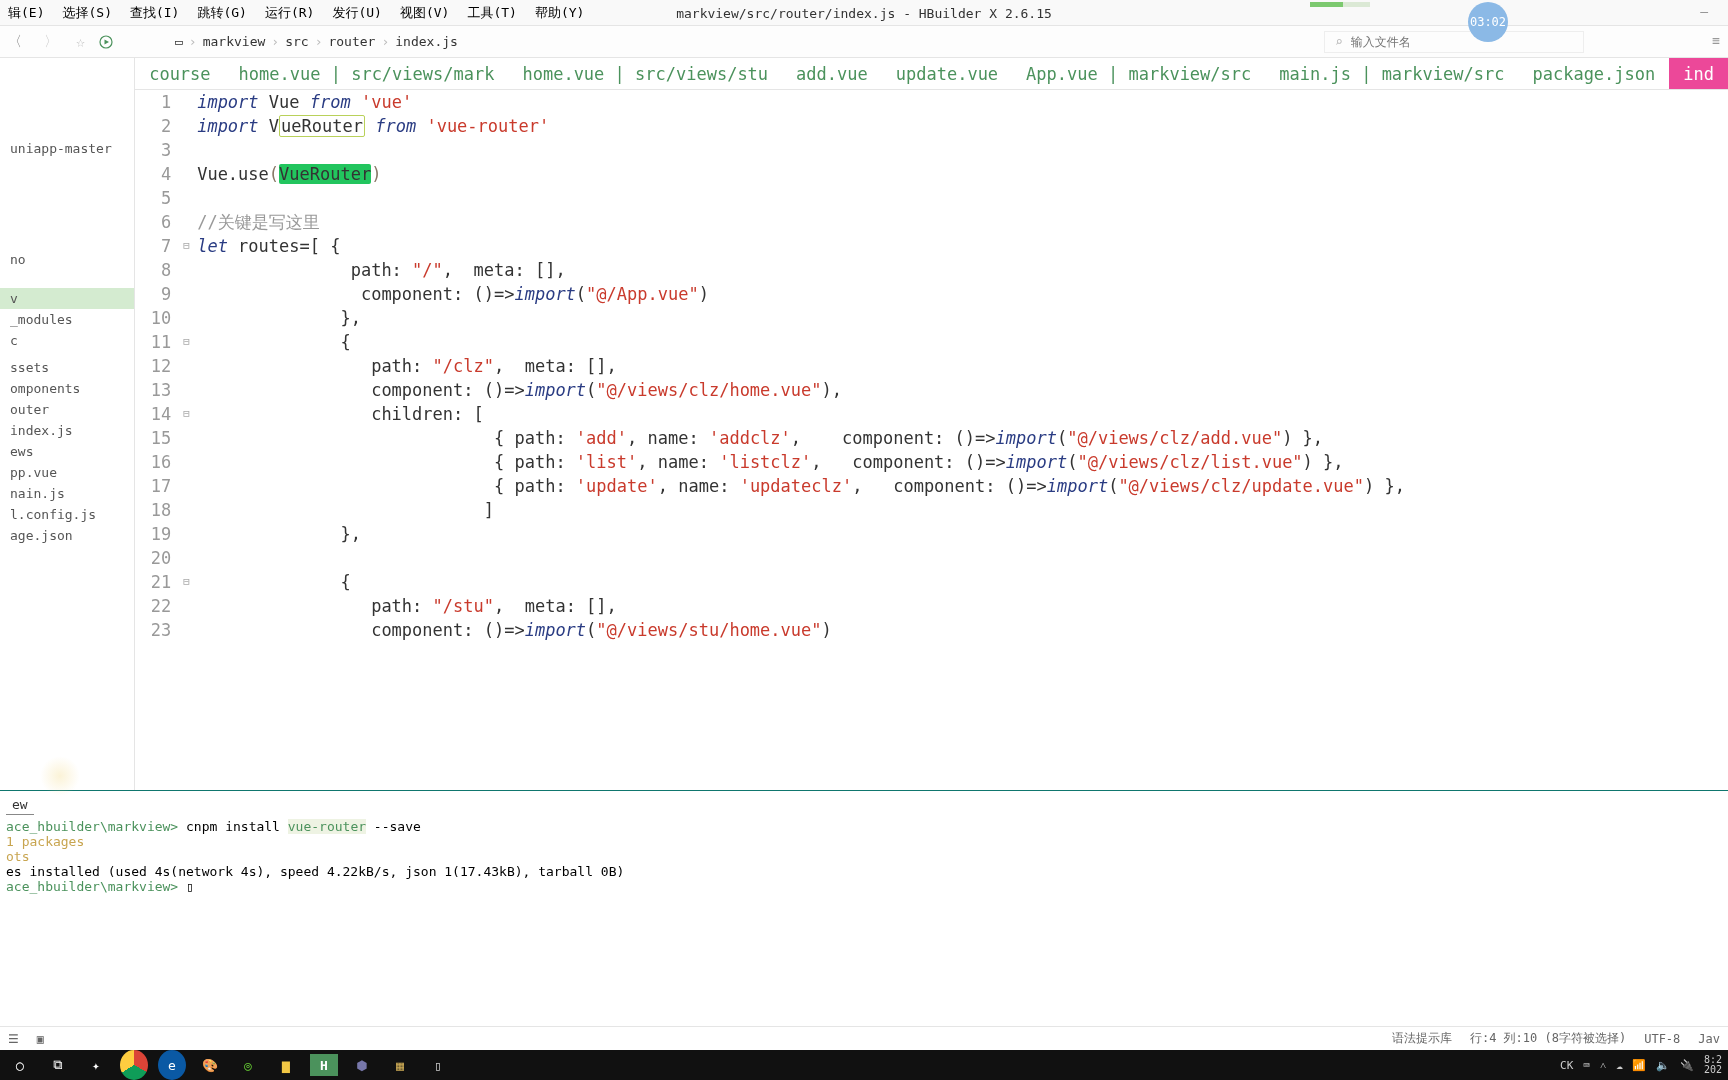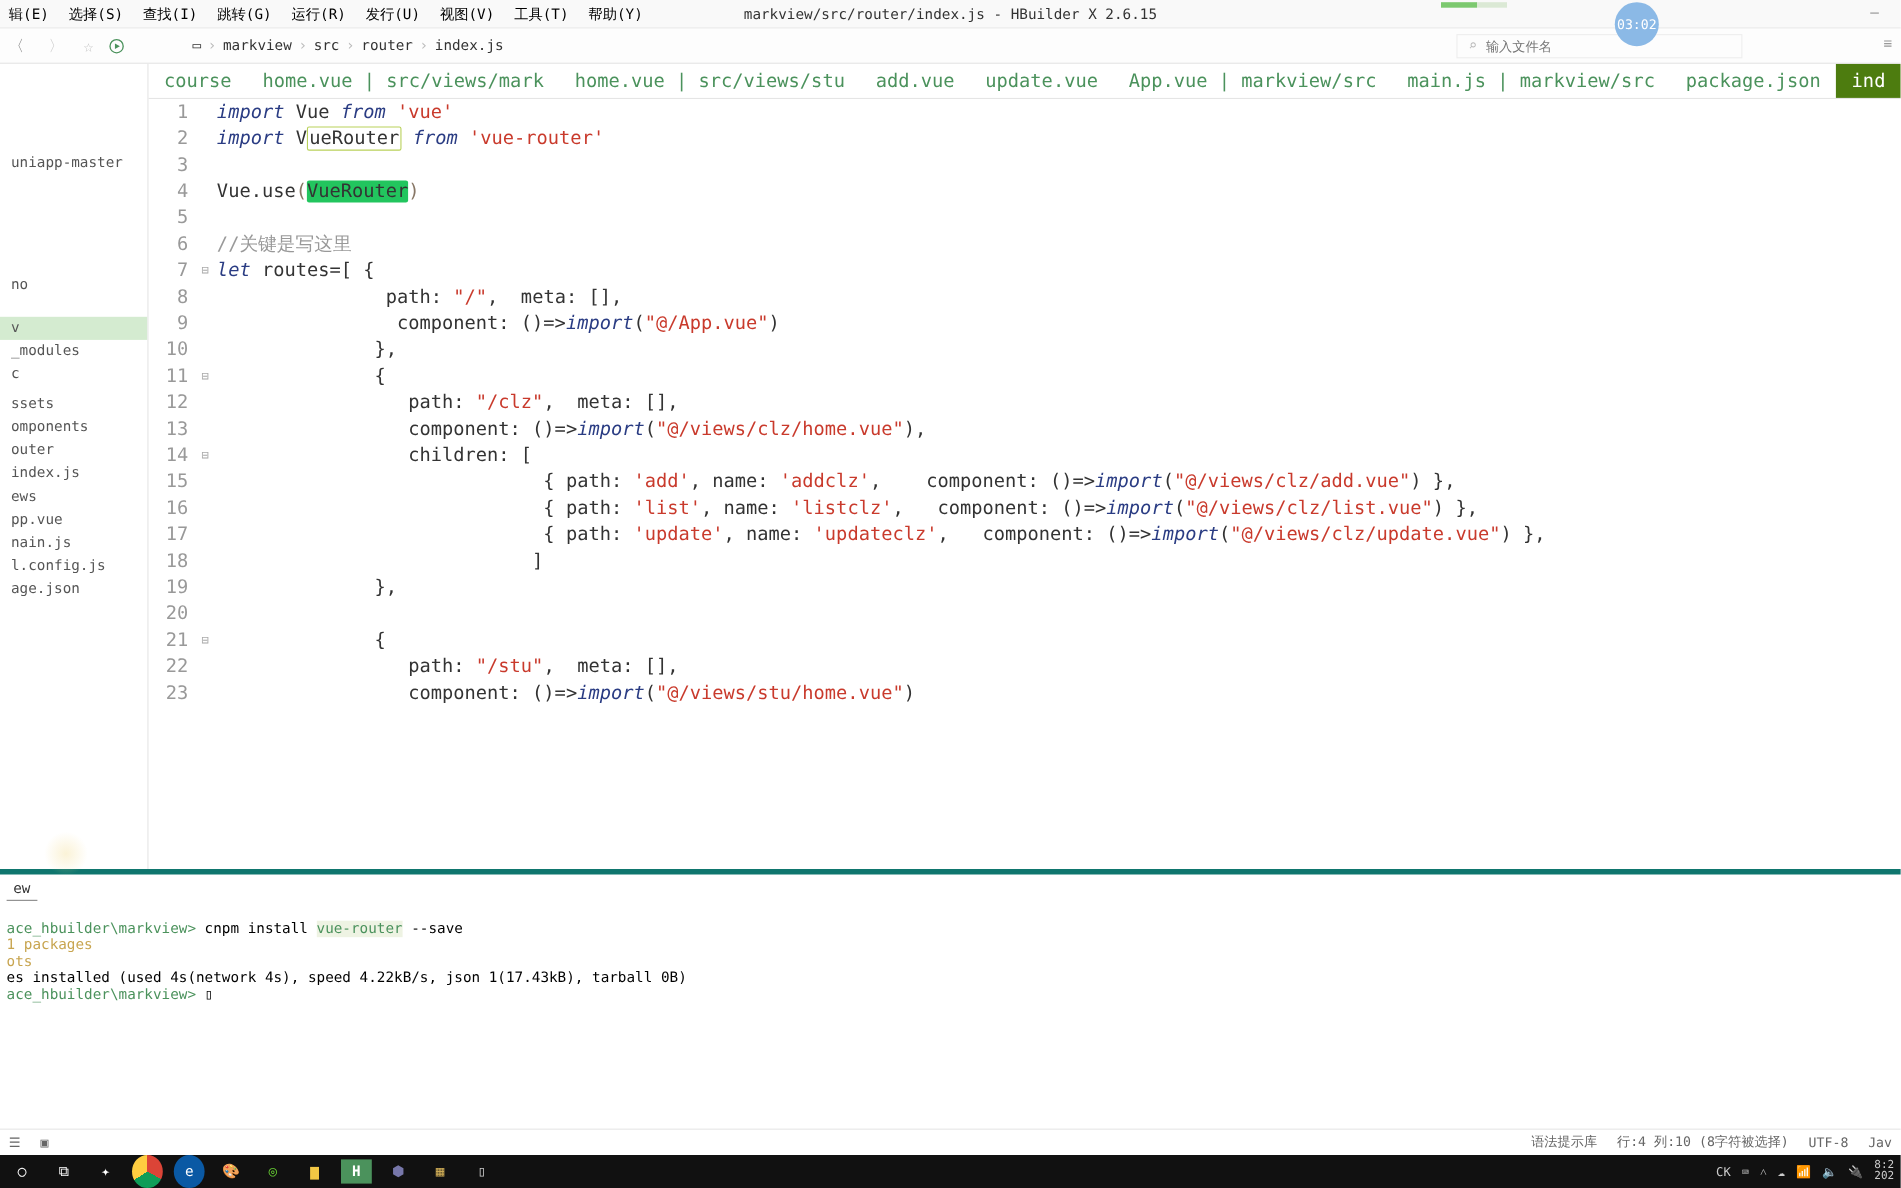--- a/index.html
+++ b/index.html
@@ -25,43 +25,43 @@
 .workspace { display:flex; height:calc(100% - 26px - 32px - 260px - 30px); }
 .sidebar { width:325px; border-right:1px solid #e5e5e5; overflow:hidden; color:#555; font-size:13px;}
 .sidebar .proj { padding:6px 10px; cursor:pointer;}
 .sidebar .row { padding:3px 10px; white-space:nowrap; cursor:pointer;}
 .sidebar .row.sel { background:#d4ebd0;}
 .sidebar .spacer { height: 80px;}
 
 
 .tabstrip { height:32px; border-bottom:1px solid #e5e5e5; display:flex; align-items:center; overflow:hidden; color:#4b925c; font-size:17px;}
 .tabstrip .tab { padding:0 14px; height:100%; display:flex; align-items:center; white-space:nowrap; cursor:pointer;}
-.tabstrip .tab.active{ background:#4d7c0f; color:#fff;}
+.tabstrip .tab.active{ background:#ec4899; color:#fff;}
 .main { flex:1; display:flex; flex-direction:column;}
 
 
 .editor { flex:1; display:flex; font-family:Consolas,monospace; font-size:17px; overflow:hidden;}
 .gutter { width:48px; text-align:right; color:#999; padding-right:12px; user-select:none;}
 .gutter div{ height:24px; line-height:24px;}
 .foldcol { width:14px; color:#aaa;}
 .foldcol div{height:24px; line-height:24px; font-size:11px;}
 .code { flex:1; white-space:pre; color:#333;}
 .code .ln{ height:24px; line-height:24px;}
 .kw{color:#2a3c83; font-style:italic;}
 .str{color:#c93a2c;}
 .cmt{color:#999;}
 .imp{color:#2a3c83; font-style:italic;}
 .hlbox{border:1px solid #b9d15a; border-radius:2px; padding:0 1px;}
 .hlfill{background:#22c55e; border-radius:2px;}
 .br{color:#876;}
 
 
-.term-panel { height:260px; border-top:5px solid #0f766e; font-family:Consolas,monospace; font-size:13px; padding:4px 6px; background:#fff;}
+.term-panel { height:260px; border-top:1px solid #0f766e; font-family:Consolas,monospace; font-size:13px; padding:4px 6px; background:#fff;}
 .term-tab{font-size:13px;color:#333;border-bottom:1px solid #888;display:inline-block;padding:2px 6px;}
-.term-body{ margin-top:18px;}
+.term-body{ margin-top:4px;}
 .t-path{color:#4b925c;}
 .t-warn{color:#c8a550;}
 .t-pkg{color:#4b925c; background:#eef3e3;}
 .cursor-spot{ position:relative; display:inline-block; width:40px; height:40px; border-radius:50%; background:radial-gradient(circle,#f5e09b66 0%, #f5e09b00 70%);}
 
 
 .statusbar{ position:absolute; bottom:30px; left:0; right:0; height:24px; border-top:1px solid #e5e5e5; display:flex; align-items:center; font-size:12px; color:#666; padding:0 8px; gap:18px;}
 .statusbar .sp{flex:1;}
 
 

